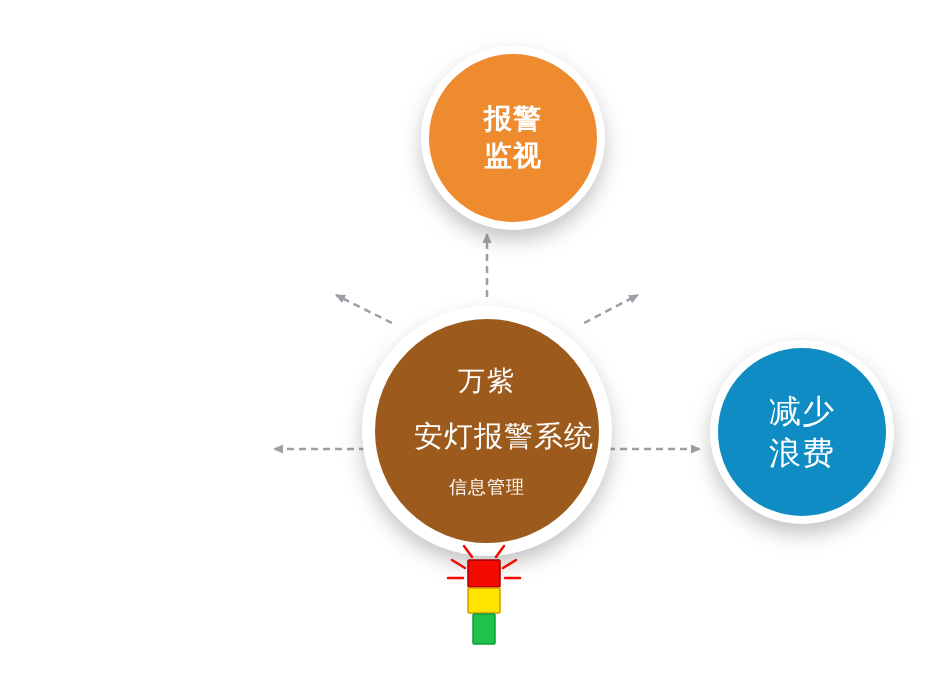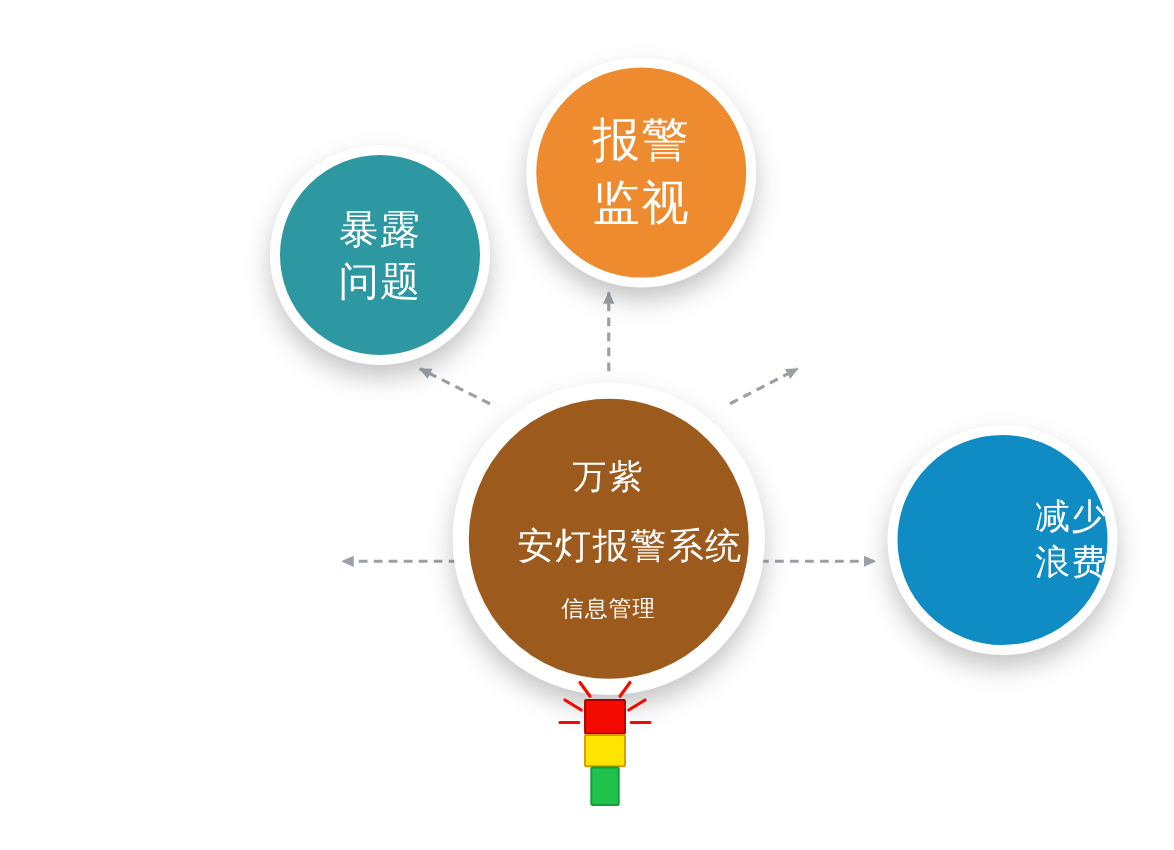--- a/index.html
+++ b/index.html
@@ -35,23 +35,23 @@
     box-shadow: 0 10px 20px rgba(90, 90, 90, 0.35);
   }
   .node .label {
     white-space: pre-line;
     line-height: 1.32;
     letter-spacing: 1px;
   }
 
   .n-red    { left: 28px;  top: 300px; width: 210px; height: 210px; font-size: 34px; }
   .n-teal   { left: 216px; top: 116px; width: 176px; height: 176px; font-size: 32px; }
-  .n-orange { left: 421px; top: 46px;  width: 184px; height: 184px; font-size: 38px; }
+  .n-orange { left: 421px; top: 46px;  width: 184px; height: 184px; font-size: 28px; font-weight: bold; }
   .n-slate  { left: 630px; top: 130px; width: 178px; height: 178px; font-size: 32px; }
-  .n-blue   { left: 710px; top: 340px; width: 184px; height: 184px; font-size: 28px; justify-content: flex-end; }
+  .n-blue   { left: 710px; top: 340px; width: 184px; height: 184px; font-size: 32px; }
 
   .n-center {
     left: 362px; top: 306px;
     width: 250px; height: 250px;
     border-width: 13px;
     flex-direction: column;
     gap: 18px;
   }
   .n-center .c1 { font-size: 27px; letter-spacing: 2px; }
   .n-center .c2 { font-size: 29px; letter-spacing: 1px; white-space: nowrap; margin-left: 34px; }
@@ -71,24 +71,20 @@
     <g fill="none" stroke-width="2.5" stroke-dasharray="7 5" stroke="#9aa0a6">
       <line x1="487" y1="297" x2="487" y2="234" marker-end="url(#ah)"></line>
       <line x1="392" y1="323" x2="336" y2="295" marker-end="url(#ah)"></line>
       <line x1="584" y1="323" x2="638" y2="295" marker-end="url(#ah)"></line>
       <line x1="366" y1="449" x2="274" y2="449" marker-end="url(#ah)"></line>
       <line x1="608" y1="449" x2="700" y2="449" marker-end="url(#ah)"></line>
     </g>
   </svg>
 
 
-  <div class="node n-teal" style="background-color: rgb(45, 152, 162);">
-    <span class="label">暴露
-问题</span>
-  </div>
 
   <div class="node n-orange" style="background-color: rgb(238, 139, 47);">
     <span class="label">报警
 监视</span>
   </div>
 
 
   <div class="node n-blue" style="background-color: rgb(14, 140, 195);">
     <span class="label">减少
 浪费</span>

